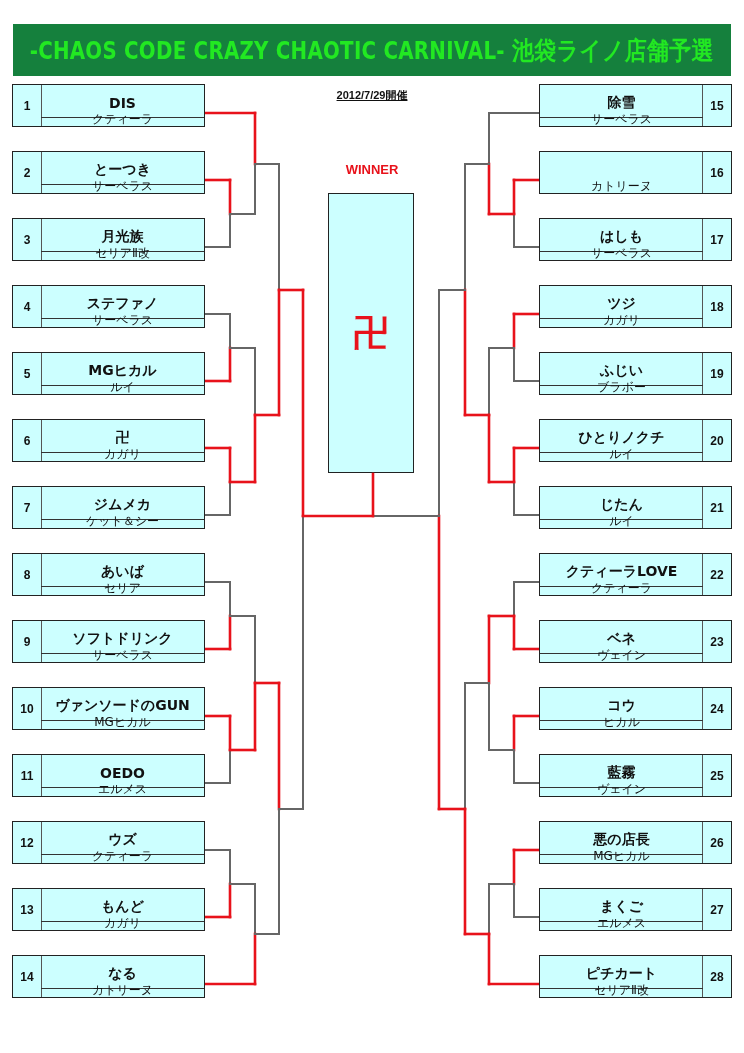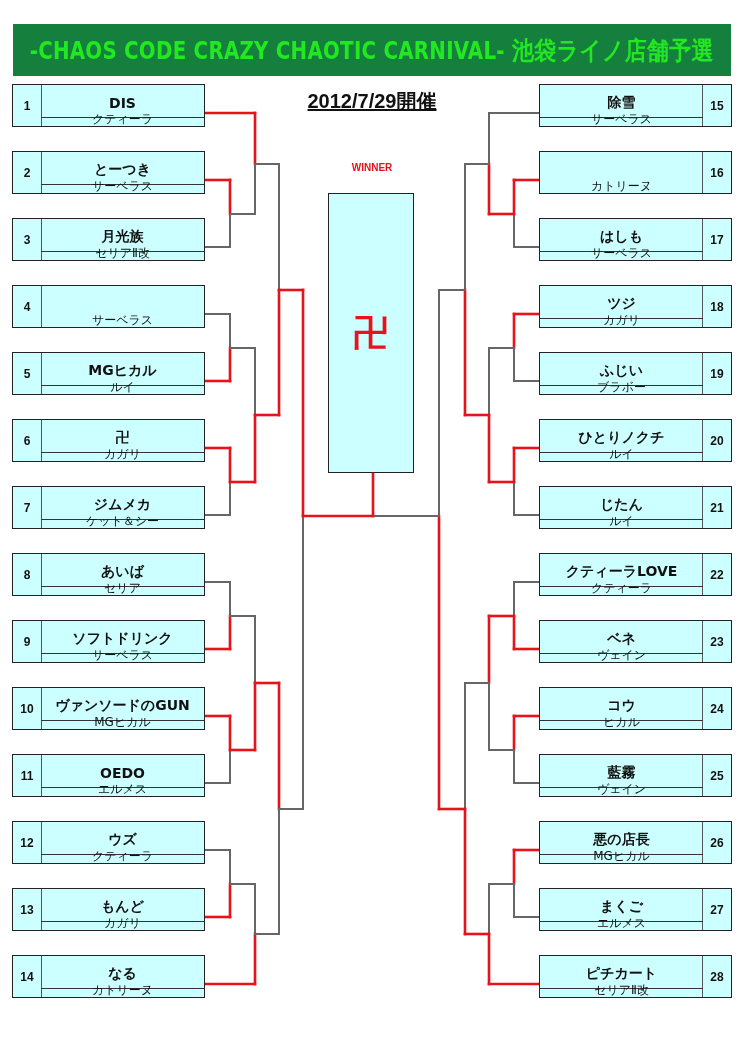--- a/index.html
+++ b/index.html
@@ -1,20 +1,20 @@
 <!DOCTYPE html>
 <html><head>
 <meta charset="utf-8">
 <style>
   html, body { margin:0; padding:0; background:#ffffff; }
   body { width:744px; height:1053px; position:relative; overflow:hidden; font-family:"DejaVu Sans", "Liberation Sans", sans-serif; }
   .title-bar { position:absolute; left:13px; top:24px; width:718px; height:52px; background:#15803d; display:flex; align-items:center; justify-content:center; }
   .title-text { color:#22e822; font-family:"DejaVu Sans Condensed","DejaVu Sans", sans-serif; font-weight:bold; font-size:25px; letter-spacing:0.3px; transform:scaleX(0.88); white-space:nowrap; }
-  .date { position:absolute; left:300px; top:88px; width:144px; text-align:center; font-size:20px; font-weight:bold; text-decoration:underline; color:#111; font-family:"Liberation Sans", sans-serif; }
-  .winner-label { position:absolute; left:318px; top:162px; width:108px; text-align:center; color:#e8121b; font-weight:bold; font-size:10px; font-family:"Liberation Sans", sans-serif; }
+  .date { position:absolute; left:300px; top:88px; width:144px; text-align:center; font-size:11px; font-weight:bold; text-decoration:underline; color:#111; font-family:"Liberation Sans", sans-serif; }
+  .winner-label { position:absolute; left:318px; top:162px; width:108px; text-align:center; color:#e8121b; font-weight:bold; font-size:13px; font-family:"Liberation Sans", sans-serif; }
   .winner-box { position:absolute; left:328px; top:193px; width:86px; height:280px; background:#ccffff; border:1.5px solid #222; box-sizing:border-box; display:flex; align-items:center; justify-content:center; }
   .winner-name { color:#e8121b; font-weight:bold; font-size:36px; }
   .entry { position:absolute; width:193px; height:43px; background:#ccffff; border:1.5px solid #222; box-sizing:border-box; }
   .entry .num { position:absolute; top:0; bottom:0; width:28px; display:flex; align-items:center; justify-content:center; font-size:12px; font-weight:bold; color:#111; font-family:"Liberation Sans", sans-serif; }
   .entry .main { position:absolute; top:0; bottom:0; }
   .entry .name { position:absolute; left:0; right:0; top:4px; height:28px; display:flex; align-items:center; justify-content:center; font-size:14px; font-weight:bold; color:#111; border-bottom:1.3px solid #333; white-space:nowrap; }
   .entry .char { position:absolute; left:0; right:0; top:28px; bottom:0; display:flex; align-items:center; justify-content:center; font-size:12px; color:#111; white-space:nowrap; }
   .entry.left .num { left:0; border-right:1.3px solid #555; }
   .entry.left .main { left:28px; right:0; }
   .entry.right .num { right:0; border-left:1.3px solid #555; }
@@ -161,20 +161,21 @@
     <div class="entry left" style="top: 218px; left: 12px;">
       <div class="num">3</div>
       <div class="main">
         <div class="name">月光族</div>
         <div class="char">セリアⅡ改</div>
       </div>
     </div>
     <div class="entry left" style="top: 285px; left: 12px;">
       <div class="num">4</div>
       <div class="main">
+        <div class="name">ステファノ</div>
         <div class="char">サーベラス</div>
       </div>
     </div>
     <div class="entry left" style="top: 352px; left: 12px;">
       <div class="num">5</div>
       <div class="main">
         <div class="name">MGヒカル</div>
         <div class="char">ルイ</div>
       </div>
     </div>

